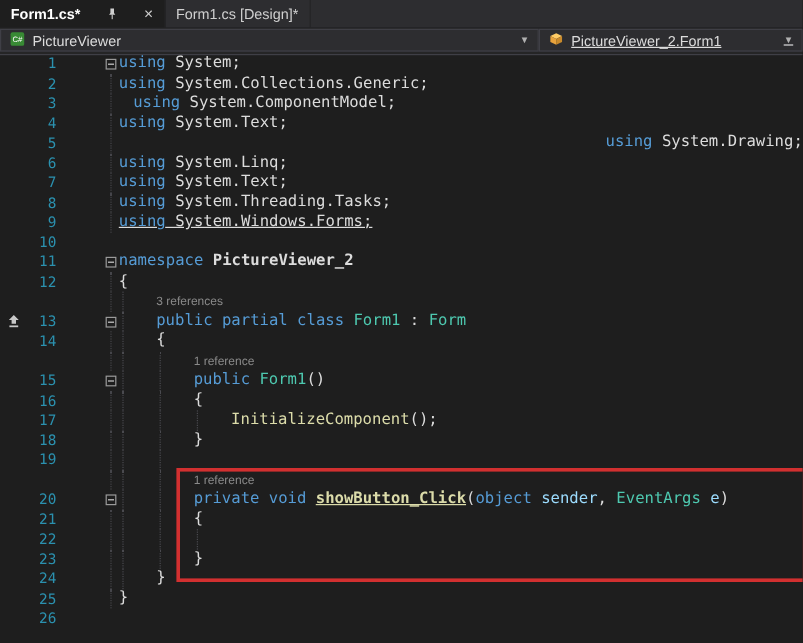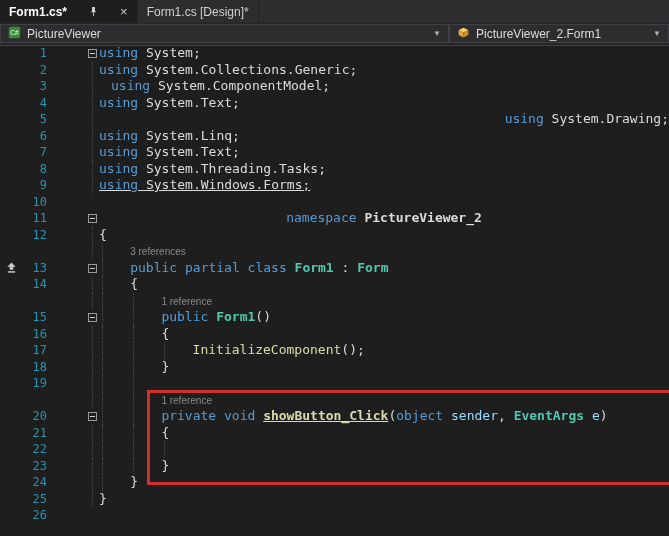--- a/index.html
+++ b/index.html
@@ -13,21 +13,21 @@
   .tab.active{background:var(--tab-active-bg,#1e1e1e);color:#ffffff;font-weight:bold;}
   .tab .tab-x{font-size:13px;line-height:13px;color:#d0d0d0;font-weight:normal;}
   .tab .tab-pin{display:flex;align-items:center;}
 
   
   .navbar{height:22px;background:var(--navbar-bg,#252526);border-bottom:1px solid #3f3f46;
     display:flex;align-items:stretch;}
   .combo{display:flex;align-items:center;gap:6px;font-size:12px;color:#dcdcdc;
     padding:0 7px;background:#2d2d30;border:1px solid #3f3f46;margin:1px 0 2px 0;}
   .combo-left{width:433px;}
-  .combo-right{flex:1;}
+  .combo-right{flex:1;text-decoration:underline;}
   .chev{margin-left:auto;color:#b0b0b0;font-size:8px;}
 
   
   .editor{position:absolute;top:45px;left:0;right:0;bottom:0;overflow:hidden;
     font-family:"DejaVu Sans Mono","Liberation Mono",monospace;font-size:13px;}
   .row{display:flex;height:16.5px;line-height:16.5px;white-space:pre;}
   .glyph{width:22px;flex:none;display:flex;align-items:center;justify-content:center;}
   .num{width:25px;flex:none;text-align:right;color:var(--line-number,#2b91af);
     font-size:12px;padding-right:2px;}
   .selm{width:37px;flex:none;}
@@ -36,21 +36,21 @@
     border:1px solid #9a9a9a;background:#1e1e1e;box-sizing:border-box;}
   .foldbox::after{content:"";position:absolute;left:1px;right:1px;top:3px;height:1px;background:#cccccc;}
   .foldline::before{content:"";position:absolute;left:6px;top:0;bottom:0;
     border-left:1px dotted #45454a;}
   .code{flex:1;position:relative;color:var(--plain,#dcdcdc);}
   .guide{position:absolute;top:0;bottom:0;width:0;border-left:1px dotted #4a4a4f;}
 
   .tk-kw{color:var(--keyword,#569cd6);}
   .tk-pl{color:var(--plain,#dcdcdc);}
   .tk-ns{color:var(--plain,#dcdcdc);font-weight:600;}
-  .tk-cls{color:var(--type,#4ec9b0);font-weight:700;}
+  .tk-cls{color:var(--type,#4ec9b0);font-weight:400;}
   .tk-m{color:var(--method,#dcdcaa);}
   .tk-mu{color:var(--method,#dcdcaa);font-weight:600;text-decoration:underline;}
   .tk-prm{color:var(--param,#9cdcfe);}
   .lens{font-family:"Liberation Sans",sans-serif;font-size:10px;
     color:var(--codelens,#8a8a8a);}
 
   
   .red-box{position:absolute;left:147px;top:390px;width:519px;height:89px;
     border:3px solid var(--annotation,#d23030);z-index:5;pointer-events:none;}
 </style>
@@ -103,21 +103,21 @@
       <div class="row"><div class="glyph"></div><div class="num">1</div><div class="selm"></div><div class="fold"><span class="foldbox"></span></div><div class="code" style="padding-left: 0px;"><span class="tk-kw">using</span><span class="tk-pl"> System;</span></div></div>
       <div class="row"><div class="glyph"></div><div class="num">2</div><div class="selm"></div><div class="fold foldline"></div><div class="code" style="padding-left: 0px;"><span class="tk-kw">using</span><span class="tk-pl"> System.Collections.Generic;</span></div></div>
       <div class="row"><div class="glyph"></div><div class="num">3</div><div class="selm"></div><div class="fold foldline"></div><div class="code" style="padding-left: 0px; margin-left: 12px;"><span class="tk-kw">using</span><span class="tk-pl"> System.ComponentModel;</span></div></div>
       <div class="row"><div class="glyph"></div><div class="num">4</div><div class="selm"></div><div class="fold foldline"></div><div class="code" style="padding-left: 0px;"><span class="tk-kw">using</span><span class="tk-pl"> System.Text;</span></div></div>
       <div class="row"><div class="glyph"></div><div class="num">5</div><div class="selm"></div><div class="fold foldline"></div><div class="code" style="padding-left: 0px; text-align: right;"><span class="tk-kw">using</span><span class="tk-pl"> System.Drawing;</span></div></div>
       <div class="row"><div class="glyph"></div><div class="num">6</div><div class="selm"></div><div class="fold foldline"></div><div class="code" style="padding-left: 0px;"><span class="tk-kw">using</span><span class="tk-pl"> System.Linq;</span></div></div>
       <div class="row"><div class="glyph"></div><div class="num">7</div><div class="selm"></div><div class="fold foldline"></div><div class="code" style="padding-left: 0px;"><span class="tk-kw">using</span><span class="tk-pl"> System.Text;</span></div></div>
       <div class="row"><div class="glyph"></div><div class="num">8</div><div class="selm"></div><div class="fold foldline"></div><div class="code" style="padding-left: 0px;"><span class="tk-kw">using</span><span class="tk-pl"> System.Threading.Tasks;</span></div></div>
       <div class="row"><div class="glyph"></div><div class="num">9</div><div class="selm"></div><div class="fold foldline"></div><div class="code" style="padding-left: 0px; text-decoration: underline;"><span class="tk-kw">using</span><span class="tk-pl"> System.Windows.Forms;</span></div></div>
       <div class="row"><div class="glyph"></div><div class="num">10</div><div class="selm"></div><div class="fold"></div><div class="code" style="padding-left: 0px;"></div></div>
-      <div class="row"><div class="glyph"></div><div class="num">11</div><div class="selm"></div><div class="fold"><span class="foldbox"></span></div><div class="code" style="padding-left: 0px; text-align: center;"><span class="tk-kw">namespace</span><span class="tk-ns"> PictureViewer_2</span></div></div>
+      <div class="row"><div class="glyph"></div><div class="num">11</div><div class="selm"></div><div class="fold"><span class="foldbox"></span></div><div class="code" style="padding-left: 0px;"><span class="tk-kw">namespace</span><span class="tk-ns"> PictureViewer_2</span></div></div>
       <div class="row"><div class="glyph"></div><div class="num">12</div><div class="selm"></div><div class="fold foldline"></div><div class="code" style="padding-left: 0px;"><span class="tk-pl">{</span></div></div>
       <div class="row"><div class="glyph"></div><div class="num"></div><div class="selm"></div><div class="fold foldline"></div><div class="code" style="padding-left: 31.2px;"><span class="guide" style="left: 3px;"></span><span class="lens">3 references</span></div></div>
       <div class="row"><div class="glyph"><svg width="11" height="12" viewBox="0 0 12 13">
             <path d="M6 0.5 L10.5 5 H8 V8.5 H4 V5 H1.5 Z" fill="#c8c8c8"></path>
             <rect x="2" y="10" width="8" height="1.6" fill="#c8c8c8"></rect>
           </svg></div><div class="num">13</div><div class="selm"></div><div class="fold"><span class="foldbox"></span></div><div class="code" style="padding-left: 31.2px;"><span class="guide" style="left: 3px;"></span><span class="tk-kw">public partial class</span><span class="tk-cls"> Form1</span><span class="tk-pl"> : </span><span class="tk-cls">Form</span></div></div>
       <div class="row"><div class="glyph"></div><div class="num">14</div><div class="selm"></div><div class="fold foldline"></div><div class="code" style="padding-left: 31.2px;"><span class="guide" style="left: 3px;"></span><span class="tk-pl">{</span></div></div>
       <div class="row"><div class="glyph"></div><div class="num"></div><div class="selm"></div><div class="fold foldline"></div><div class="code" style="padding-left: 62.4px;"><span class="guide" style="left: 3px;"></span><span class="guide" style="left: 34.2px;"></span><span class="lens">1 reference</span></div></div>
       <div class="row"><div class="glyph"></div><div class="num">15</div><div class="selm"></div><div class="fold"><span class="foldbox"></span></div><div class="code" style="padding-left: 62.4px;"><span class="guide" style="left: 3px;"></span><span class="guide" style="left: 34.2px;"></span><span class="tk-kw">public</span><span class="tk-cls"> Form1</span><span class="tk-pl">()</span></div></div>
       <div class="row"><div class="glyph"></div><div class="num">16</div><div class="selm"></div><div class="fold foldline"></div><div class="code" style="padding-left: 62.4px;"><span class="guide" style="left: 3px;"></span><span class="guide" style="left: 34.2px;"></span><span class="tk-pl">{</span></div></div>

